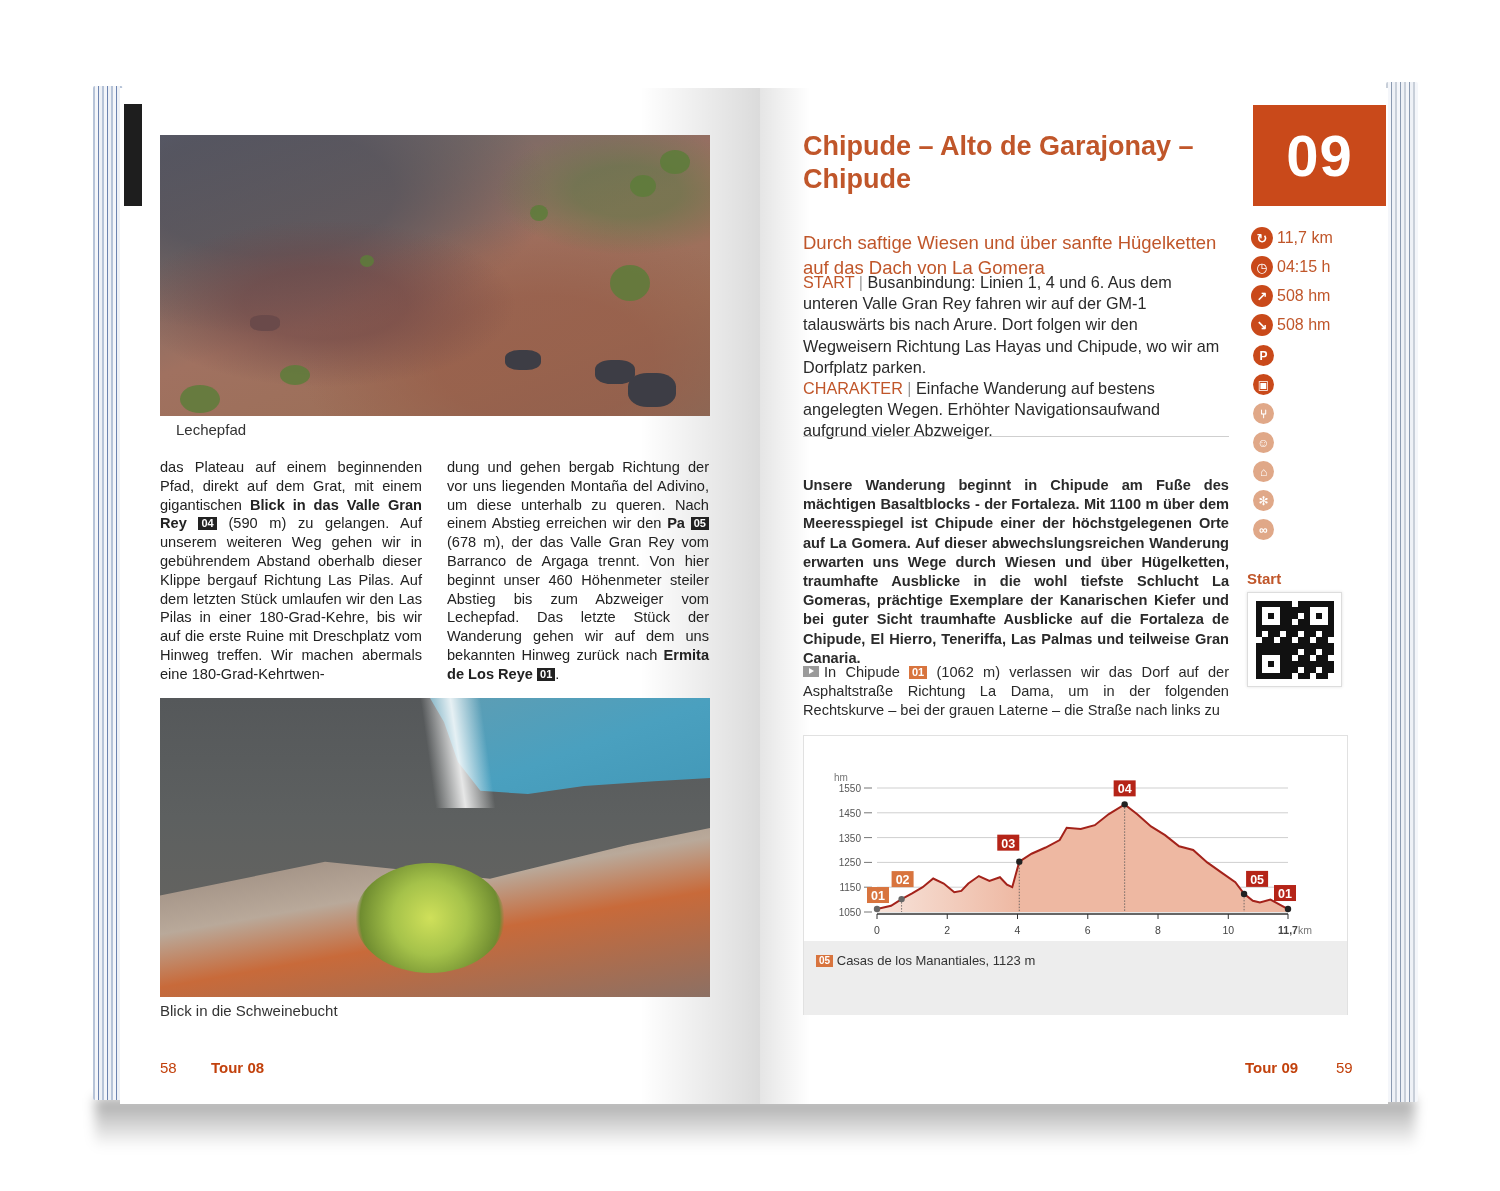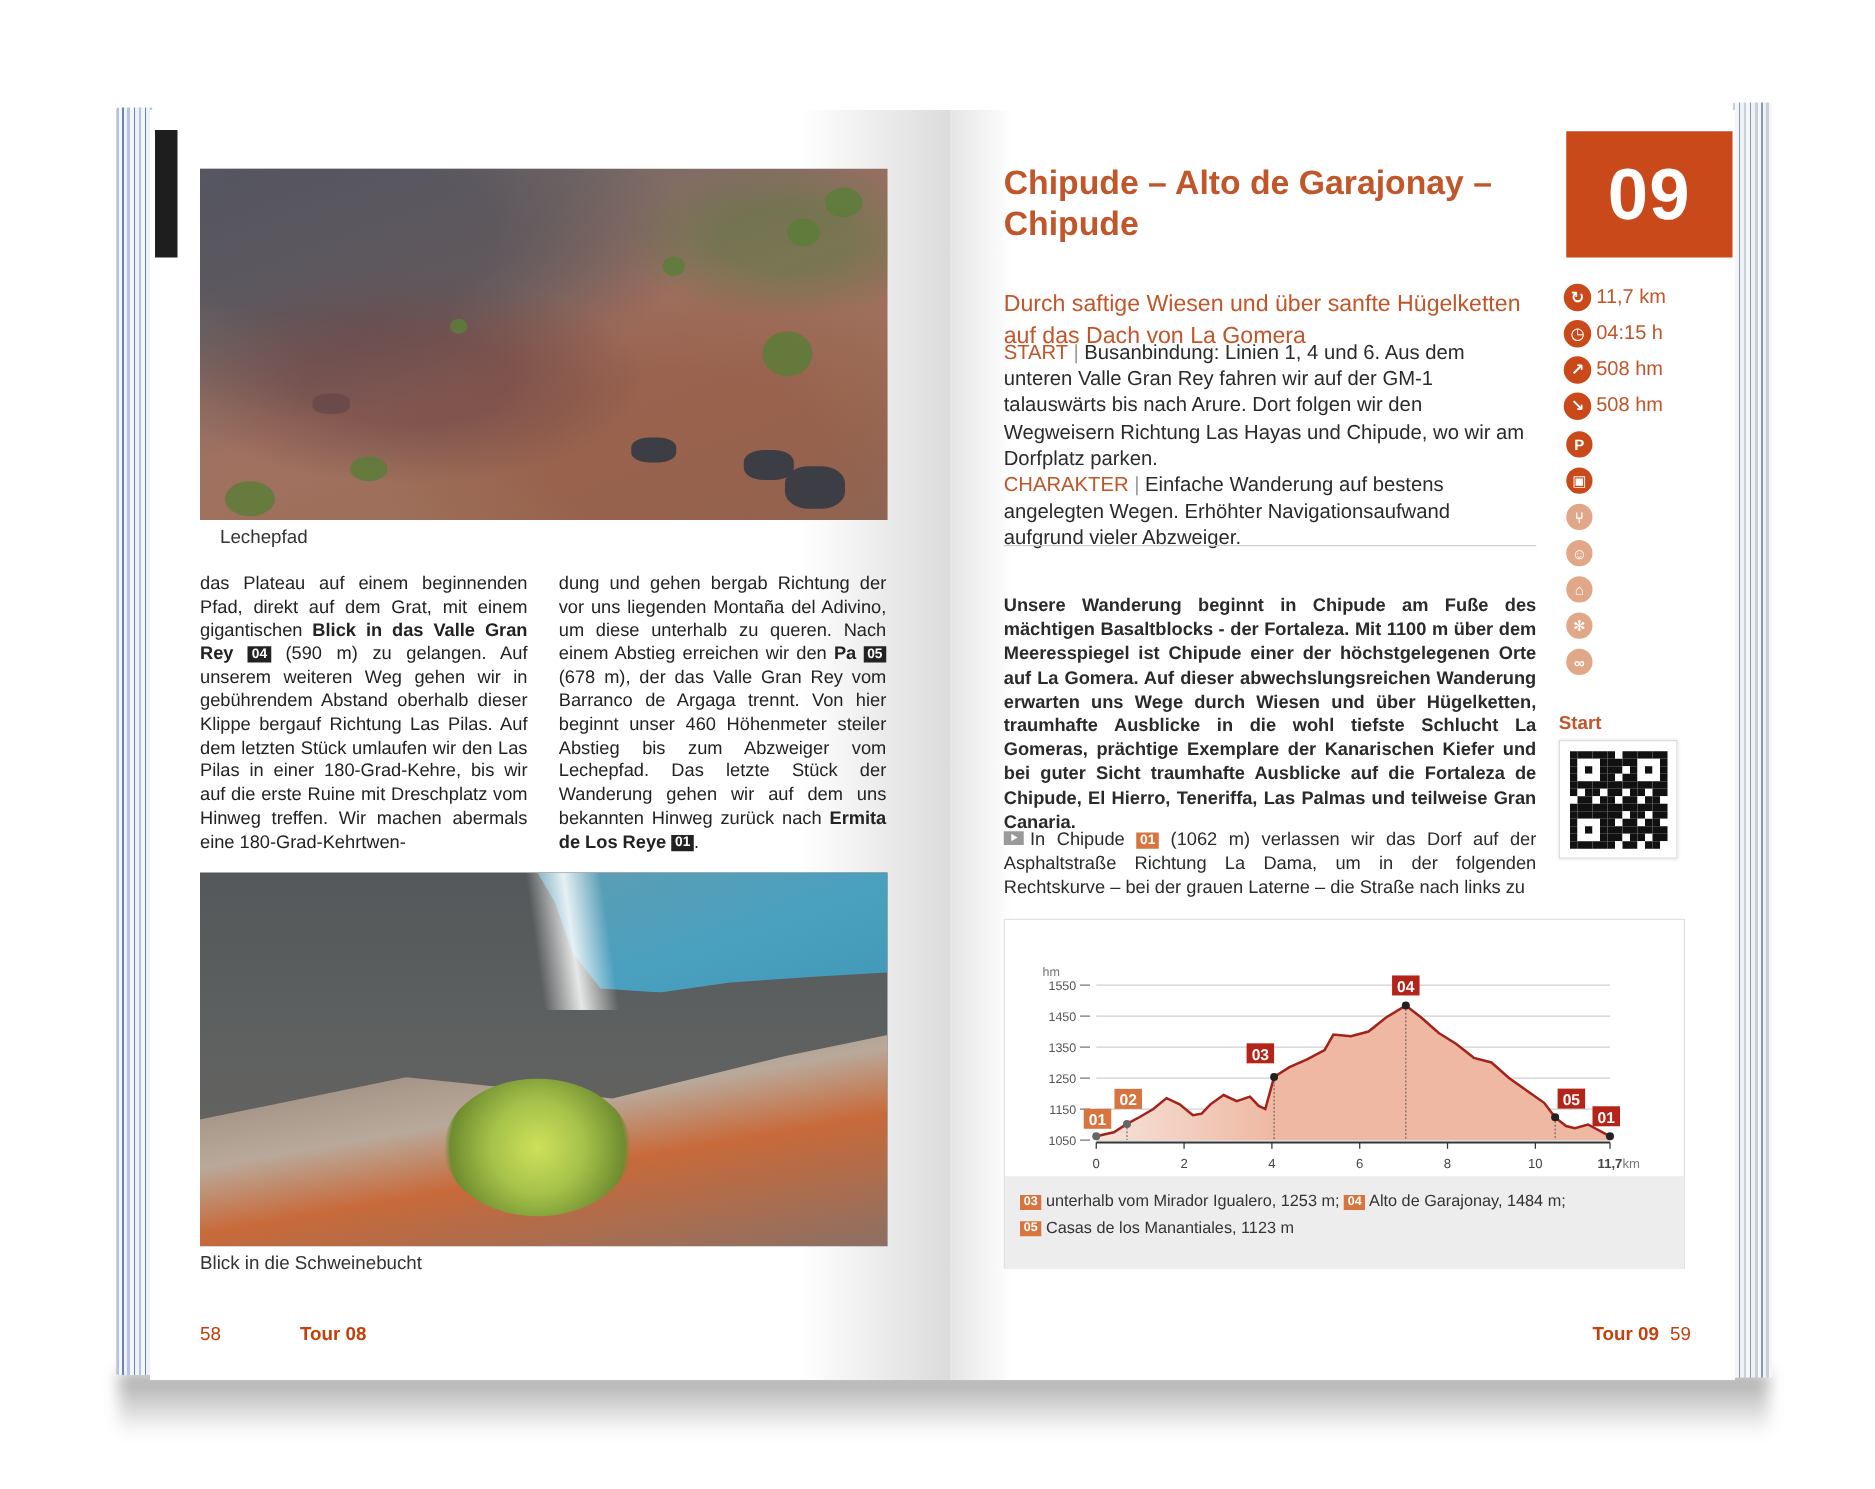--- a/index.html
+++ b/index.html
@@ -76,21 +76,21 @@
   .caption { position: absolute; font-size: 15px; color: #333; }
   .col-text {
     position: absolute; font-size: 14.6px; line-height: 18.8px; text-align: justify; color: #222;
   }
   .col-text b { font-weight: bold; }
   .wp-badge {
     display: inline-block; background: #222; color: #fff; font-size: 11px; font-weight: bold;
     padding: 0 3px; line-height: 13px; vertical-align: 1px;
   }
   .folio { position: absolute; font-size: 15px; color: #c2410c; }
-  .folio-title { font-weight: bold; margin-left: 29px; }
+  .folio-title { font-weight: bold; }
 
   
   .tour-title {
     position: absolute; left: 803px; top: 130px; width: 420px;
     font-size: 27px; line-height: 33px; font-weight: bold; color: #c0562a;
   }
   .tour-subtitle {
     position: absolute; left: 803px; top: 205px; width: 420px;
     font-size: 18.5px; line-height: 25px; color: #c0562a; margin-top: 25px;
   }
@@ -490,23 +490,19 @@
       <circle cx="440.0897435897436" cy="157.89600000000002" r="3.2" fill="#222"></circle>
       <rect x="442.0897435897436" y="134.89600000000002" width="22" height="16" fill="#b52418"></rect>
       <text x="453.0897435897436" y="147.89600000000002" font-size="12.5" font-weight="bold" fill="#fff" text-anchor="middle" font-family="Liberation Sans, sans-serif">05</text>
       <line x1="484" x2="484" y1="173.024" y2="176" stroke="#555" stroke-width="0.8" stroke-dasharray="1.5,1.5"></line>
       <circle cx="484" cy="173.024" r="3.2" fill="#222"></circle>
       <rect x="470" y="149.024" width="22" height="16" fill="#b52418"></rect>
       <text x="481" y="162.024" font-size="12.5" font-weight="bold" fill="#fff" text-anchor="middle" font-family="Liberation Sans, sans-serif">01</text>
     </svg>
   <div class="chart-legend">
     <div>
-      <span class="wp-orange">03</span> <span>unterhalb vom Mirador Igualero, 1253 m;</span>
-      <span class="wp-orange">04</span> <span>Alto de Garajonay, 1484 m;</span>
-    </div>
-    <div>
       <span class="wp-orange">05</span> <span>Casas de los Manantiales, 1123 m</span>
     </div>
   </div>
 </div>
 
 <div class="folio folio-title" style="left:1245px;top:1059px;">Tour 09</div>
 <div class="folio" style="left:1336px;top:1059px;">59</div>
 
 </body></html>

